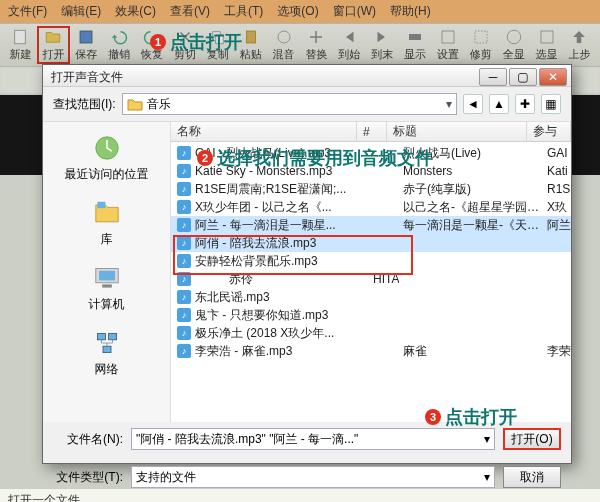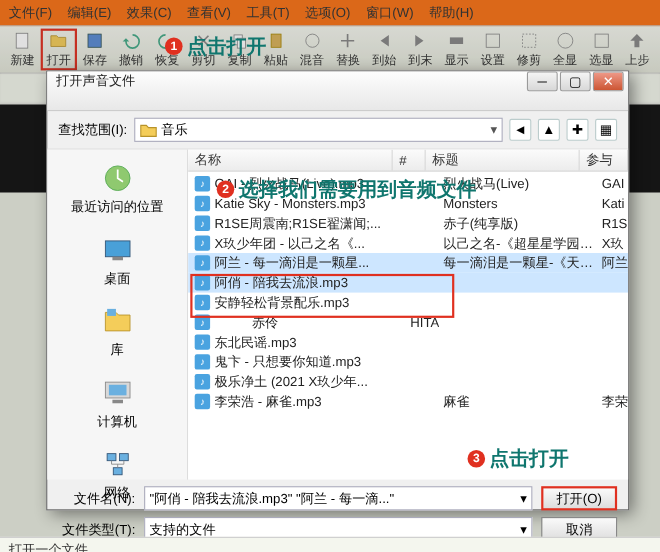--- a/index.html
+++ b/index.html
@@ -1,28 +1,28 @@
 <!DOCTYPE html>
 <html><head>
 <meta charset="utf-8">
 <style>
 *{box-sizing:border-box;margin:0;padding:0;font-family:"Microsoft YaHei",SimSun,sans-serif;font-size:12px}
 body{width:600px;height:502px;background:#e8ebe0;overflow:hidden;position:relative}
-.menubar{display:flex;gap:14px;padding:3px 8px;background:#f97316;border-bottom:1px solid #ccc}
+.menubar{display:flex;gap:14px;padding:3px 8px;background:#fdba74;border-bottom:1px solid #ccc}
 .menubar span{color:#333}
 .toolbar{display:flex;gap:0;padding:2px 4px;background:linear-gradient(#f5f7ef,#e2e5d8);border-bottom:1px solid #bbb}
 .tb{display:flex;flex-direction:column;align-items:center;width:34px;padding:2px 0;cursor:pointer}
 .tb svg{width:18px;height:18px}
 .tb-label{font-size:11px;color:#333;margin-top:1px}
 .tb.hl{border:2px solid #e03020;padding:0}
 .timeline{height:28px;background:#f3f6ec;border-bottom:1px solid #ccc;position:relative;filter:blur(1px)}
 .waveform{height:80px;background:#111;position:relative}
 .modal-shade{position:absolute;inset:0;background:rgba(50,50,50,.15)}
 .dialog{position:absolute;left:42px;top:64px;width:530px;height:400px;background:#f0f0f0;border:1px solid #666;box-shadow:4px 4px 14px rgba(0,0,0,.45)}
-.titlebar{height:36px;background:linear-gradient(#fdfdfd,#e8e8e8);display:flex;align-items:flex-start;padding:0 4px;border-bottom:1px solid #ccc}
+.titlebar{height:22px;background:linear-gradient(#fdfdfd,#e8e8e8);display:flex;align-items:flex-end;padding:0 4px;border-bottom:1px solid #ccc}
 .titlebar .t{flex:1;padding-left:4px;color:#222}
 .winbtn{width:28px;height:18px;margin-left:2px;border:1px solid #9a9a9a;background:linear-gradient(#f4f4f4,#d8d8d8);display:flex;align-items:center;justify-content:center;border-radius:2px}
 .winbtn.close{background:linear-gradient(#e98,#c53);color:#fff}
 .lookrow{display:flex;align-items:center;gap:6px;padding:6px 10px;border-bottom:1px solid #ddd}
 .combo{flex:1;height:22px;border:1px solid #aab;background:#fff;display:flex;align-items:center;padding:0 4px;gap:4px}
 .combo .arr{margin-left:auto;color:#555}
 .navicons{display:flex;gap:6px}
 .navicons div{width:20px;height:20px;border:1px solid #bcc;background:#fff;border-radius:2px;display:flex;align-items:center;justify-content:center}
 .body{display:flex;height:300px}
 .places{width:128px;background:#f6f6f6;border-right:1px solid #ddd;display:flex;flex-direction:column;align-items:center;padding-top:6px;gap:6px}
@@ -33,25 +33,25 @@
 .cols div{padding:0 6px;border-right:1px solid #d8d8d8;height:100%;display:flex;align-items:center}
 .rows{padding:2px 0}
 .row{display:flex;align-items:center;height:18px;padding-left:6px;gap:4px;color:#222}
 .row.sel{background:#cde6ff}
 .row .ic{width:14px;height:14px;background:#4aa3e0;border-radius:2px;display:flex;align-items:center;justify-content:center;color:#fff;font-size:9px}
 .row .fn{width:170px;white-space:nowrap;overflow:hidden;text-overflow:ellipsis}
 .row .num{width:30px}
 .row .title{width:140px;white-space:nowrap;overflow:hidden;text-overflow:ellipsis}
 .row .artist{white-space:nowrap;overflow:hidden;text-overflow:ellipsis}
 .selbox{position:absolute;border:2px solid #e03020;pointer-events:none}
-.bottom{padding:6px 10px;display:flex;flex-direction:column;gap:6px}
+.bottom{padding:6px 10px;display:flex;flex-direction:column;gap:16px}
 .brow{display:flex;align-items:center;gap:8px}
 .brow label{width:70px;text-align:right}
 .brow .field{flex:1;height:22px;border:1px solid #aab;background:#fff;padding:0 4px;display:flex;align-items:center;overflow:hidden;white-space:nowrap}
-.btn{width:69px;height:22px;border:1px solid #888;background:linear-gradient(#fafafa,#ddd);display:flex;align-items:center;justify-content:center}
+.btn{width:58px;height:22px;border:1px solid #888;background:linear-gradient(#fafafa,#ddd);display:flex;align-items:center;justify-content:center}
 .btn.hl{border:2px solid #e03020}
 .callout{position:absolute;display:flex;align-items:center;gap:4px;z-index:30;font-weight:bold}
 .cnum{width:16px;height:16px;border-radius:50%;background:#e03020;color:#fff;display:flex;align-items:center;justify-content:center;font-size:11px}
 .ctext{color:#0f766e;font-size:18px}
 .status{position:absolute;bottom:0;left:0;right:0;height:14px;background:#f4f6ee;border-top:1px solid #ccc;padding:3px 8px;color:#333}
 </style>
 </head>
 <body>
 
 <div class="menubar">
@@ -214,27 +214,20 @@
     <div class="places">
       <div class="place">
           <svg viewBox="0 0 40 40">
             <circle cx="20" cy="20" r="14" fill="#8fc96f" stroke="#5a5"></circle>
             <path d="M20 10v10l6 4" stroke="#fff" stroke-width="2" fill="none"></path>
           </svg>
           <span>最近访问的位置</span>
         </div>
       <div class="place">
           <svg viewBox="0 0 40 40">
-            <rect x="6" y="10" width="28" height="18" fill="#49a0d8" stroke="#357"></rect>
-            <rect x="14" y="28" width="12" height="4" fill="#888"></rect>
-          </svg>
-          <span>桌面</span>
-        </div>
-      <div class="place">
-          <svg viewBox="0 0 40 40">
             <path d="M6 10h12l3 3h13v18H6z" fill="#f4cd5a" stroke="#b8932a"></path>
             <rect x="8" y="6" width="10" height="8" fill="#6ab0e0"></rect>
           </svg>
           <span>库</span>
         </div>
       <div class="place">
           <svg viewBox="0 0 40 40">
             <rect x="6" y="8" width="28" height="18" fill="#d8d8d8" stroke="#888"></rect>
             <rect x="10" y="11" width="20" height="12" fill="#6ab0e0"></rect>
             <rect x="14" y="28" width="12" height="4" fill="#888"></rect>
@@ -326,21 +319,21 @@
             <span class="artist"></span>
           </div>
           <div class="row">
             <span class="ic">♪</span>
             <span class="fn">鬼卞 - 只想要你知道.mp3</span>
             <span class="num"></span>
             <span class="artist"></span>
           </div>
           <div class="row">
             <span class="ic">♪</span>
-            <span class="fn">极乐净土 (2021 X玖少年...</span>
+            <span class="fn">极乐净土 (2018 X玖少年...</span>
             <span class="num"></span>
             <span class="title"></span>
             <span class="artist"></span>
           </div>
           <div class="row">
             <span class="ic">♪</span>
             <span class="fn">李荣浩 - 麻雀.mp3</span>
             <span class="num"></span>
             <span class="title">麻雀</span>
             <span class="artist">李荣</span>

